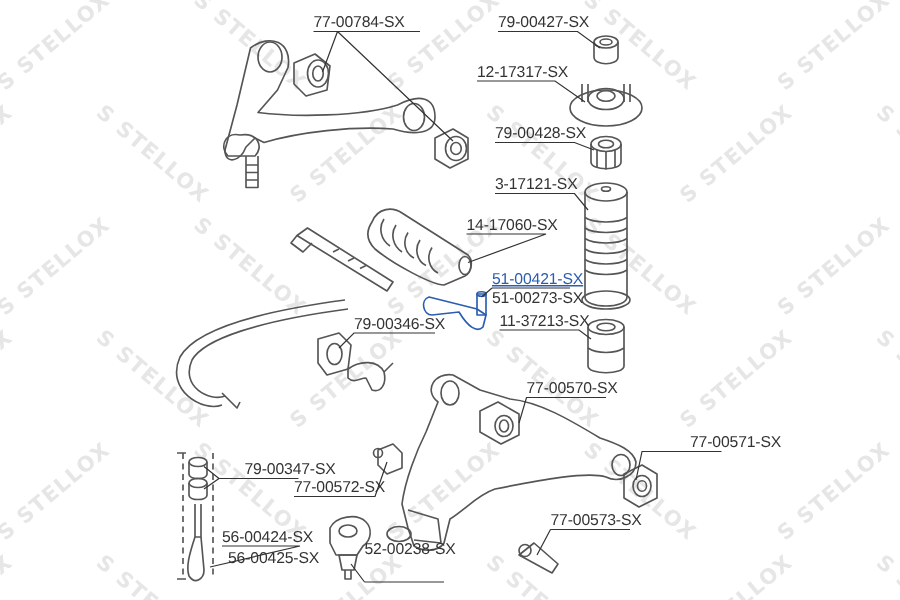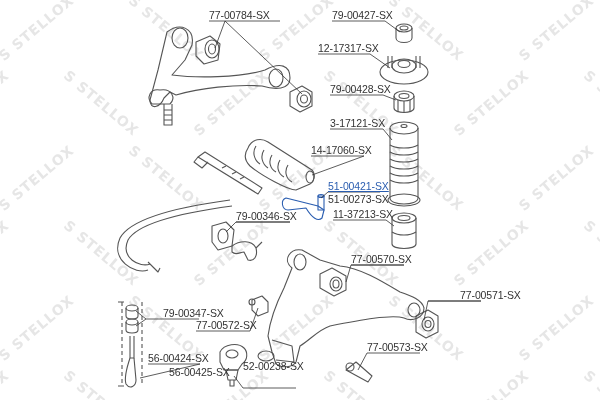--- a/index.html
+++ b/index.html
@@ -211,16 +211,16 @@
     <div class="label link" style="left:328px;top:180px;">51-00421-SX</div>
     <div class="label" style="left:328px;top:193px;">51-00273-SX</div>
     <div class="label" style="left:236px;top:210px;">79-00346-SX</div>
     <div class="label" style="left:333px;top:208px;">11-37213-SX</div>
     <div class="label" style="left:351px;top:253px;">77-00570-SX</div>
     <div class="label" style="left:428px;top:289px;margin-left:32px;">77-00571-SX</div>
     <div class="label" style="left:163px;top:307px;text-align:right;">79-00347-SX</div>
     <div class="label" style="left:196px;top:319px;">77-00572-SX</div>
     <div class="label" style="left:367px;top:341px;">77-00573-SX</div>
     <div class="label" style="left:148px;top:352px;">56-00424-SX</div>
-    <div class="label" style="left:156px;top:366px;padding-left:13px;">56-00425-SX</div>
+    <div class="label" style="left:139px;top:366px;padding-left:13px;">56-00425-SX</div>
     <div class="label" style="left:243px;top:360px;">52-00238-SX</div>
   </div>
 </div>
 
 </body></html>

